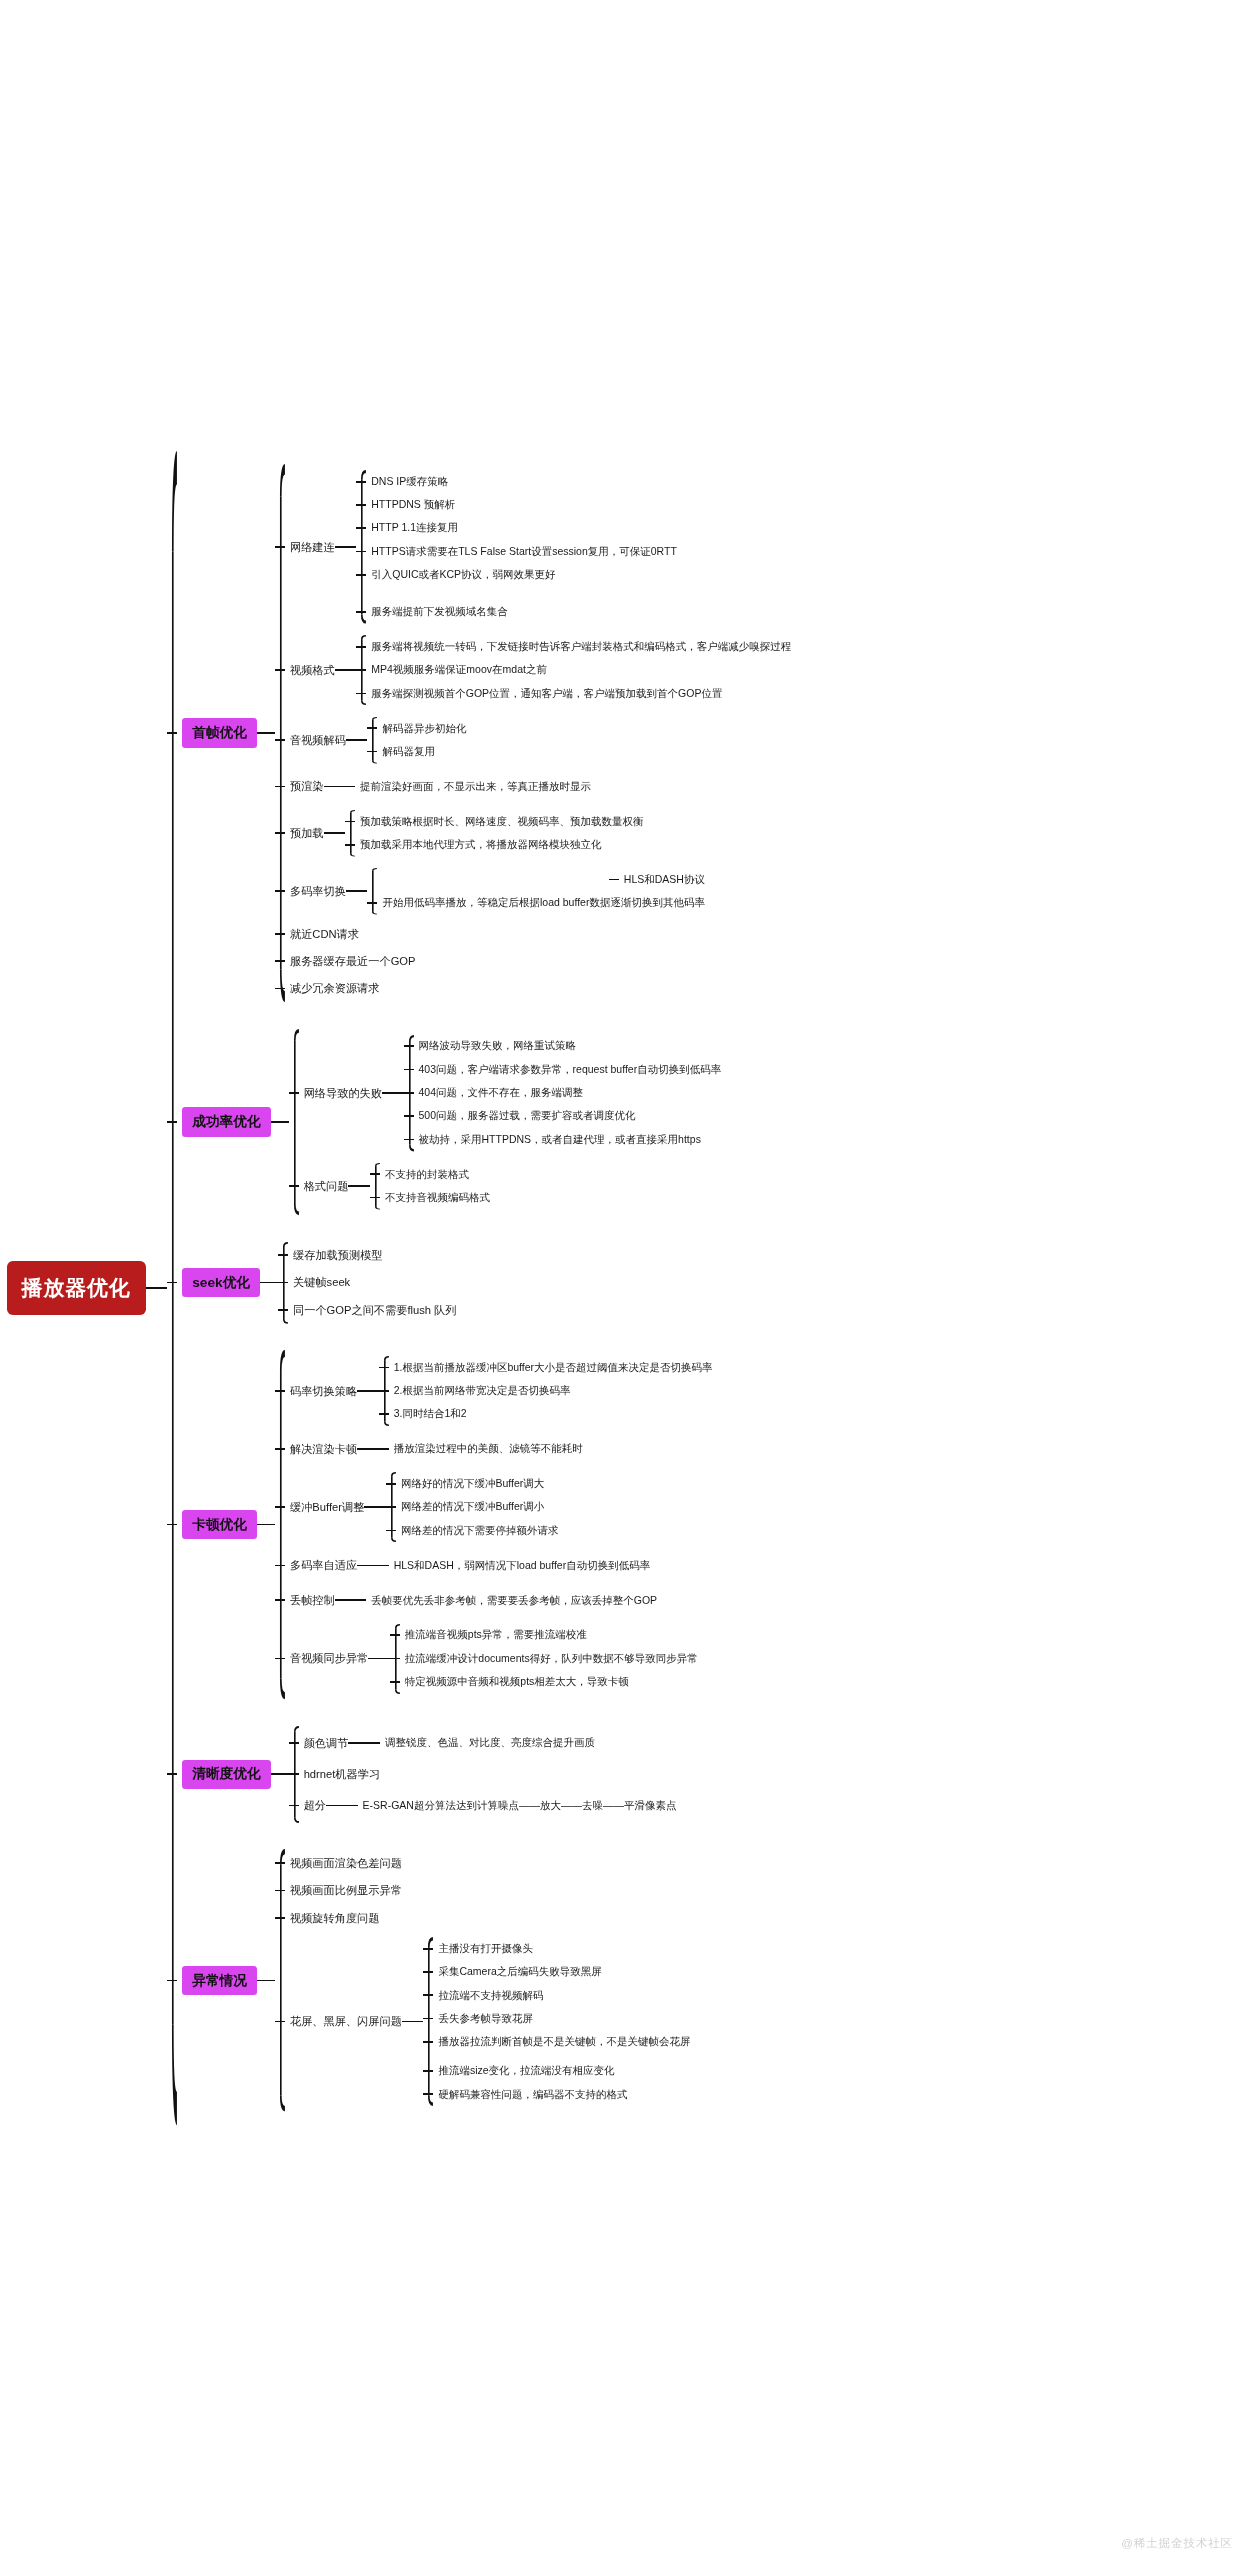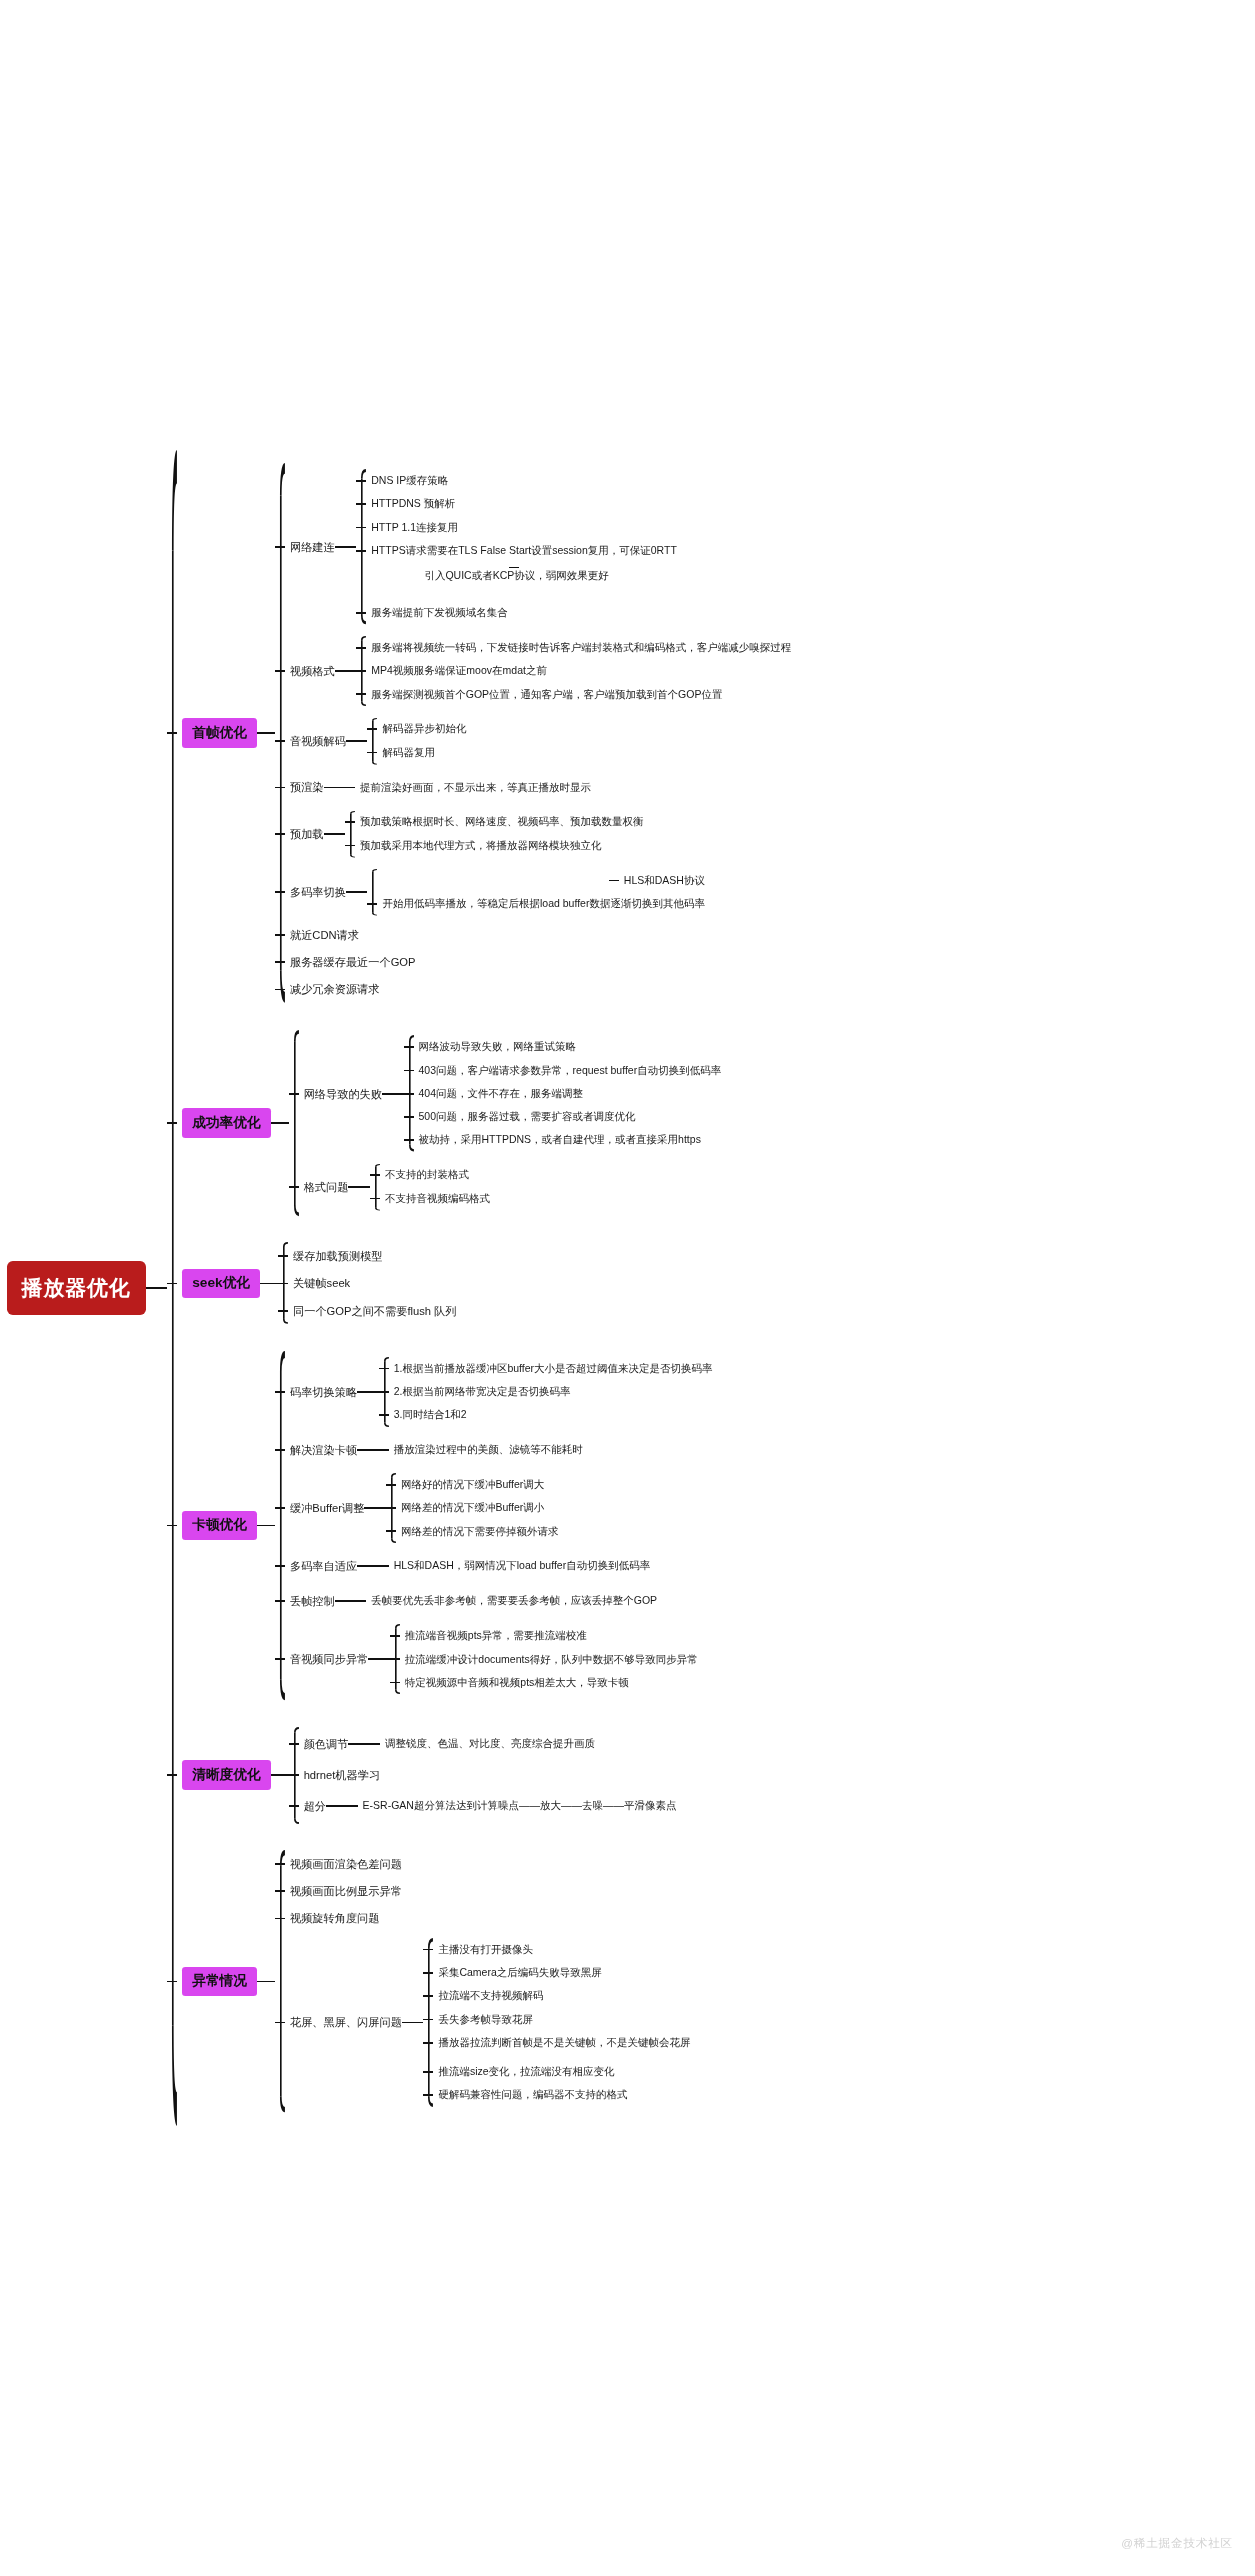--- a/index.html
+++ b/index.html
@@ -180,21 +180,21 @@
                           <span class="lbl l3-lbl">HTTPDNS 预解析</span>
                         </div>
                         <div class="kid" style="margin-top: 4.2px; margin-bottom: 4.2px;">
                           <span class="kid-dash"></span>
                           <span class="lbl l3-lbl">HTTP 1.1连接复用</span>
                         </div>
                         <div class="kid" style="margin-top: 4.2px; margin-bottom: 4.2px;">
                           <span class="kid-dash"></span>
                           <span class="lbl l3-lbl">HTTPS请求需要在TLS False Start设置session复用，可保证0RTT</span>
                         </div>
-                        <div class="kid" style="margin-top: 4.2px; margin-bottom: 18px; flex-direction: column;">
+                        <div class="kid" style="margin-top: 4.2px; margin-bottom: 18px;">
                           <span class="kid-dash"></span>
                           <span class="lbl l3-lbl">引入QUIC或者KCP协议，弱网效果更好</span>
                         </div>
                         <div class="kid" style="margin-top: 4.2px; margin-bottom: 4.2px;">
                           <span class="kid-dash"></span>
                           <span class="lbl l3-lbl">服务端提前下发视频域名集合</span>
                         </div>
                       </div>
                     </div>
                   </div>

